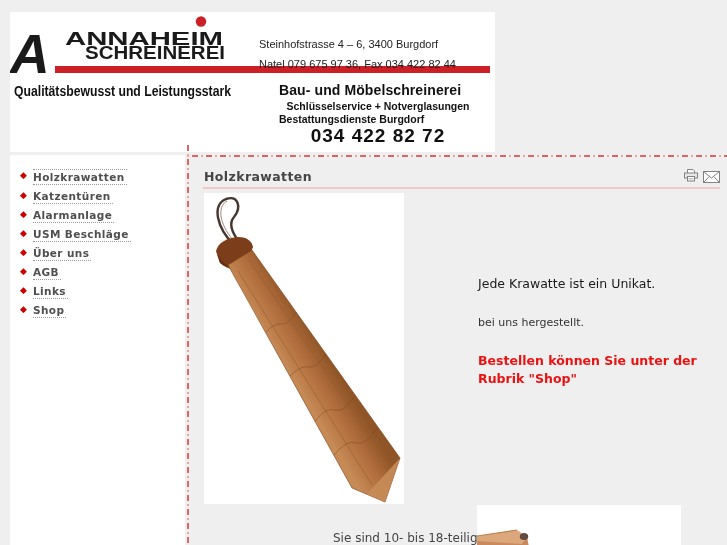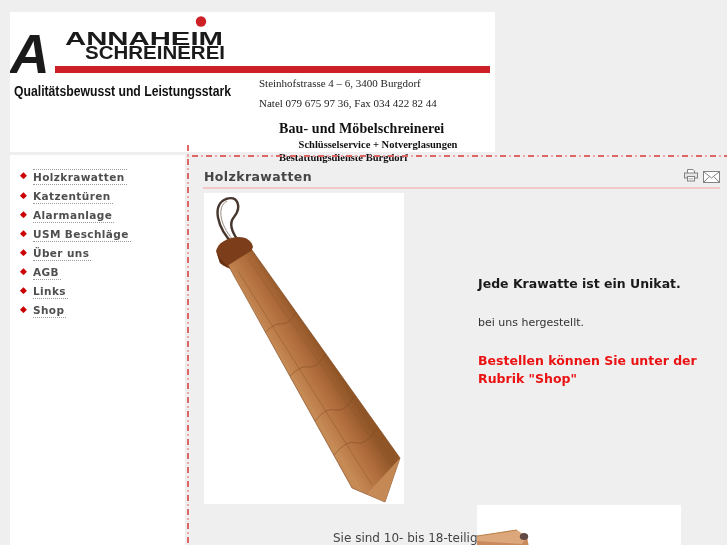--- a/index.html
+++ b/index.html
@@ -2,21 +2,21 @@
 <html><head>
 <meta charset="utf-8">
 <style>
   html,body{margin:0;padding:0;}
   body{background:#efefef;font-family:"DejaVu Sans",sans-serif;}
   .page{position:relative;width:727px;height:545px;overflow:hidden;background:#efefef;}
 
   
   .header-box{position:absolute;left:10px;top:12px;width:485px;height:140px;background:#ffffff;}
   .logo-svg{position:absolute;left:0;top:0;}
-  .hdr-txt{position:absolute;font-family:Liberation Serif, serif;color:#222;white-space:nowrap;margin-top:39px;}
+  .hdr-txt{position:absolute;font-family:Liberation Sans, sans-serif;color:#222;white-space:nowrap;}
   .addr1{left:249px;top:26px;font-size:11px;}
   .addr2{left:249px;top:46px;font-size:11px;}
   .biz{left:249px;width:198px;font-weight:bold;color:#111;padding-left:20px;}
   .biz1{top:70px;font-size:14px;letter-spacing:0.1px;}
   .biz2{top:88px;font-size:10.5px;text-align:center;}
   .biz3{top:101px;font-size:10.5px;text-align:left;}
   .phone{top:113px;font-size:19px;text-align:center;letter-spacing:1px;}
 
   
   .h-divider{position:absolute;left:178px;top:155px;width:549px;height:2px;
@@ -34,21 +34,21 @@
 
   
   .page-title{position:absolute;left:204px;top:169px;font-size:12.5px;font-weight:bold;color:#454545;letter-spacing:0.4px;}
   .title-rule{position:absolute;left:203px;top:187px;width:517px;height:2px;background:#f2c9c6;}
   .icon-print{position:absolute;left:683px;top:168px;cursor:pointer;}
   .icon-mail{position:absolute;left:703px;top:171px;cursor:pointer;}
 
   .photo-main{position:absolute;left:204px;top:193px;width:200px;height:311px;background:#fff;}
   .photo-secondary{position:absolute;left:477px;top:505px;width:204px;height:40px;background:#fff;overflow:hidden;}
 
-  .headline{position:absolute;left:478px;top:276px;font-size:12.5px;font-weight:bold;color:#1a1a1a;white-space:nowrap;}
+  .headline{position:absolute;left:478px;top:276px;font-size:12.5px;font-weight:normal;color:#1a1a1a;white-space:nowrap;}
   .body-line1{position:absolute;left:478px;top:301px;font-size:11px;color:#333;white-space:nowrap;}
   .body-line2{position:absolute;left:478px;top:316px;font-size:11px;color:#333;white-space:nowrap;}
   .cta{position:absolute;left:478px;top:352px;font-size:12.5px;font-weight:bold;color:#ea1212;line-height:18px;white-space:nowrap;}
   .caption{position:absolute;left:333px;top:531px;font-size:12px;color:#444;white-space:nowrap;}
 </style>
 </head>
 <body>
 
 <div class="page">
 
@@ -60,20 +60,21 @@
       <text x="75" y="47" font-family="Liberation Sans, sans-serif" font-size="18" font-weight="bold" fill="#1a1a1a" textLength="140" lengthAdjust="spacingAndGlyphs">SCHREINEREI</text>
       <rect x="45" y="54" width="435" height="7" fill="#cc2026"></rect>
       <text x="4" y="84" font-family="Liberation Sans, sans-serif" font-size="14" font-weight="bold" fill="#111" textLength="217" lengthAdjust="spacingAndGlyphs">Qualitätsbewusst und Leistungsstark</text>
     </svg>
 
     <div class="hdr-txt addr1">Steinhofstrasse 4 – 6, 3400 Burgdorf</div>
     <div class="hdr-txt addr2">Natel 079 675 97 36, Fax 034 422 82 44</div>
     <div class="hdr-txt biz biz1">Bau- und Möbelschreinerei</div>
     <div class="hdr-txt biz biz2">Schlüsselservice + Notverglasungen</div>
     <div class="hdr-txt biz biz3">Bestattungsdienste Burgdorf</div>
+    <div class="hdr-txt biz phone">034 422 82 72</div>
   </div>
 
   <div class="h-divider"></div>
   <div class="v-divider"></div>
 
   <div class="sidebar">
     <div class="nav-item">
       <span class="bullet">◆</span>
       <span class="nav-label active">Holzkrawatten</span>
     </div>

